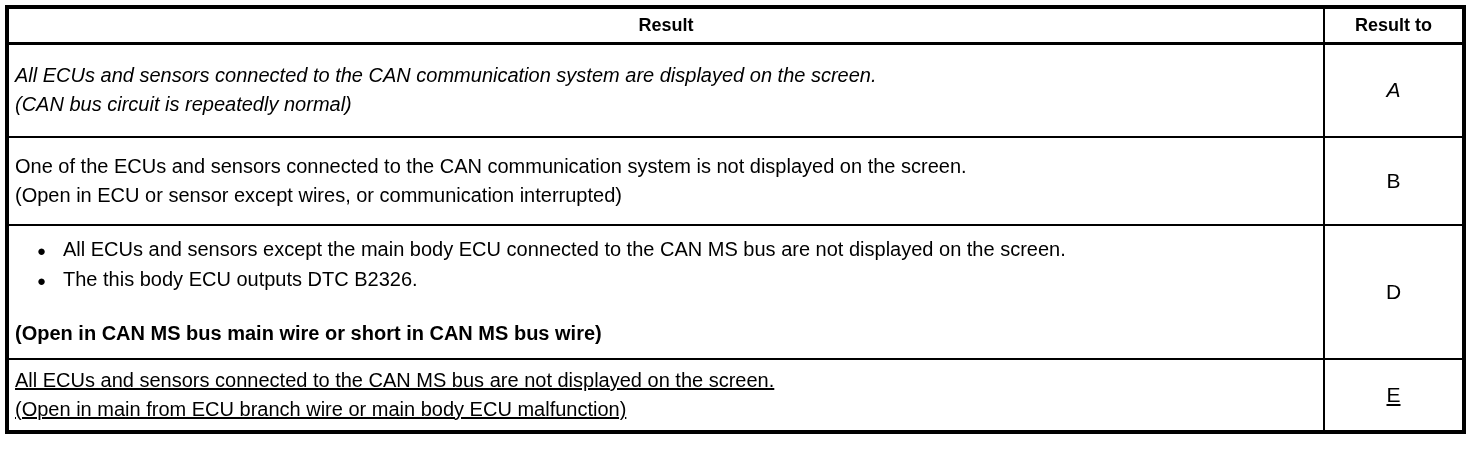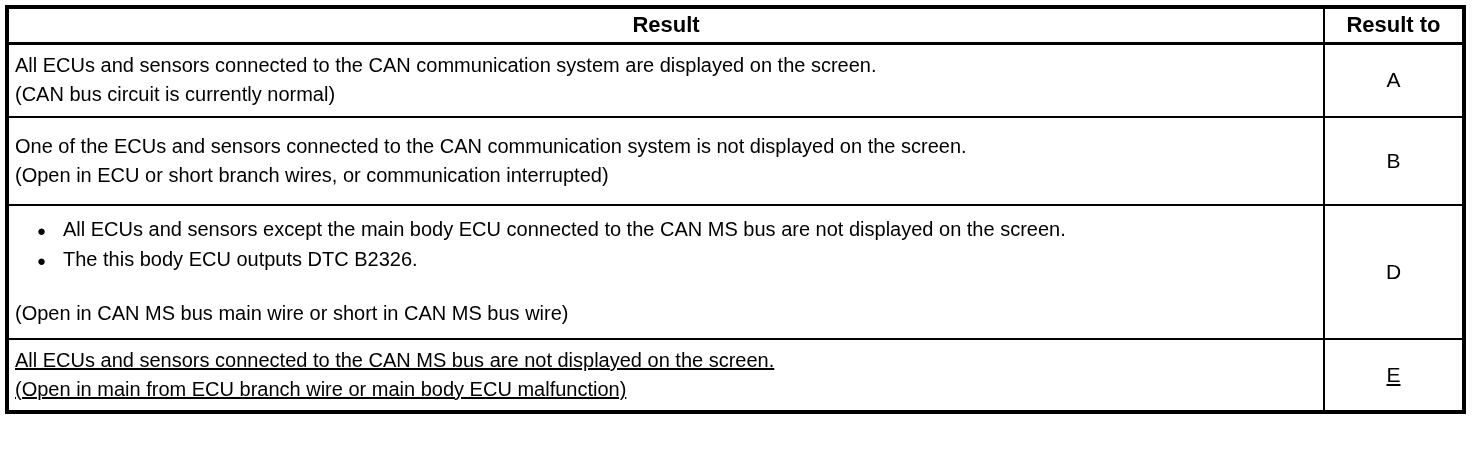--- a/index.html
+++ b/index.html
@@ -24,38 +24,38 @@
   }
   col.col-result { width: 1317px; }
   col.col-proceed { width: 140px; }
   th, td {
     border: 2px solid #000000;
     padding: 0;
   }
   thead th {
     border-bottom: 3px solid #000000;
     height: 36px;
-    font-size: 22px;
+    font-size: 18px;
     font-weight: bold;
     vertical-align: middle;
   }
   td.result-cell {
     vertical-align: middle;
     padding: 4px 6px;
     font-size: 20px;
     line-height: 29px;
     text-align: left;
   }
   td.proceed-cell {
     text-align: center;
     vertical-align: middle;
     font-size: 21px;
   }
   tr.row-short { height: 88px; }
-  tr.row-a { height: 74px; }
+  tr.row-a { height: 94px; font-style: italic; }
   tr.row-d { height: 134px; }
   tr.row-e { height: 73px; text-decoration: underline; }
   td.result-cell-d {
     vertical-align: top;
     padding-top: 9px;
   }
   .bullet-line {
     padding-left: 18px;
     display: flex;
     align-items: baseline;
@@ -63,48 +63,49 @@
   .bullet {
     display: inline-block;
     width: 30px;
     flex: 0 0 30px;
     text-align: left;
     padding-left: 4px;
     font-size: 15px;
   }
   .note-after-gap {
     margin-top: 24px;
+    font-weight: bold;
   }
 </style>
 </head>
 <body>
 
 <table class="result-table">
   <colgroup>
     <col class="col-result">
     <col class="col-proceed">
   </colgroup>
   <thead>
     <tr>
       <th>Result</th>
       <th>Result to</th>
     </tr>
   </thead>
   <tbody>
     <tr class="row-a">
       <td class="result-cell">
         <div>All ECUs and sensors connected to the CAN communication system are displayed on the screen.</div>
-        <div>(CAN bus circuit is currently normal)</div>
+        <div>(CAN bus circuit is repeatedly normal)</div>
       </td>
       <td class="proceed-cell">A</td>
     </tr>
     <tr class="row-short">
       <td class="result-cell">
         <div>One of the ECUs and sensors connected to the CAN communication system is not displayed on the screen.</div>
-        <div>(Open in ECU or short branch wires, or communication interrupted)</div>
+        <div>(Open in ECU or sensor except wires, or communication interrupted)</div>
       </td>
       <td class="proceed-cell">B</td>
     </tr>
     <tr class="row-d">
       <td class="result-cell result-cell-d">
         <div class="bullet-line">
           <span class="bullet">●</span>
           <span>All ECUs and sensors except the main body ECU connected to the CAN MS bus are not displayed on the screen.</span>
         </div>
         <div class="bullet-line">

